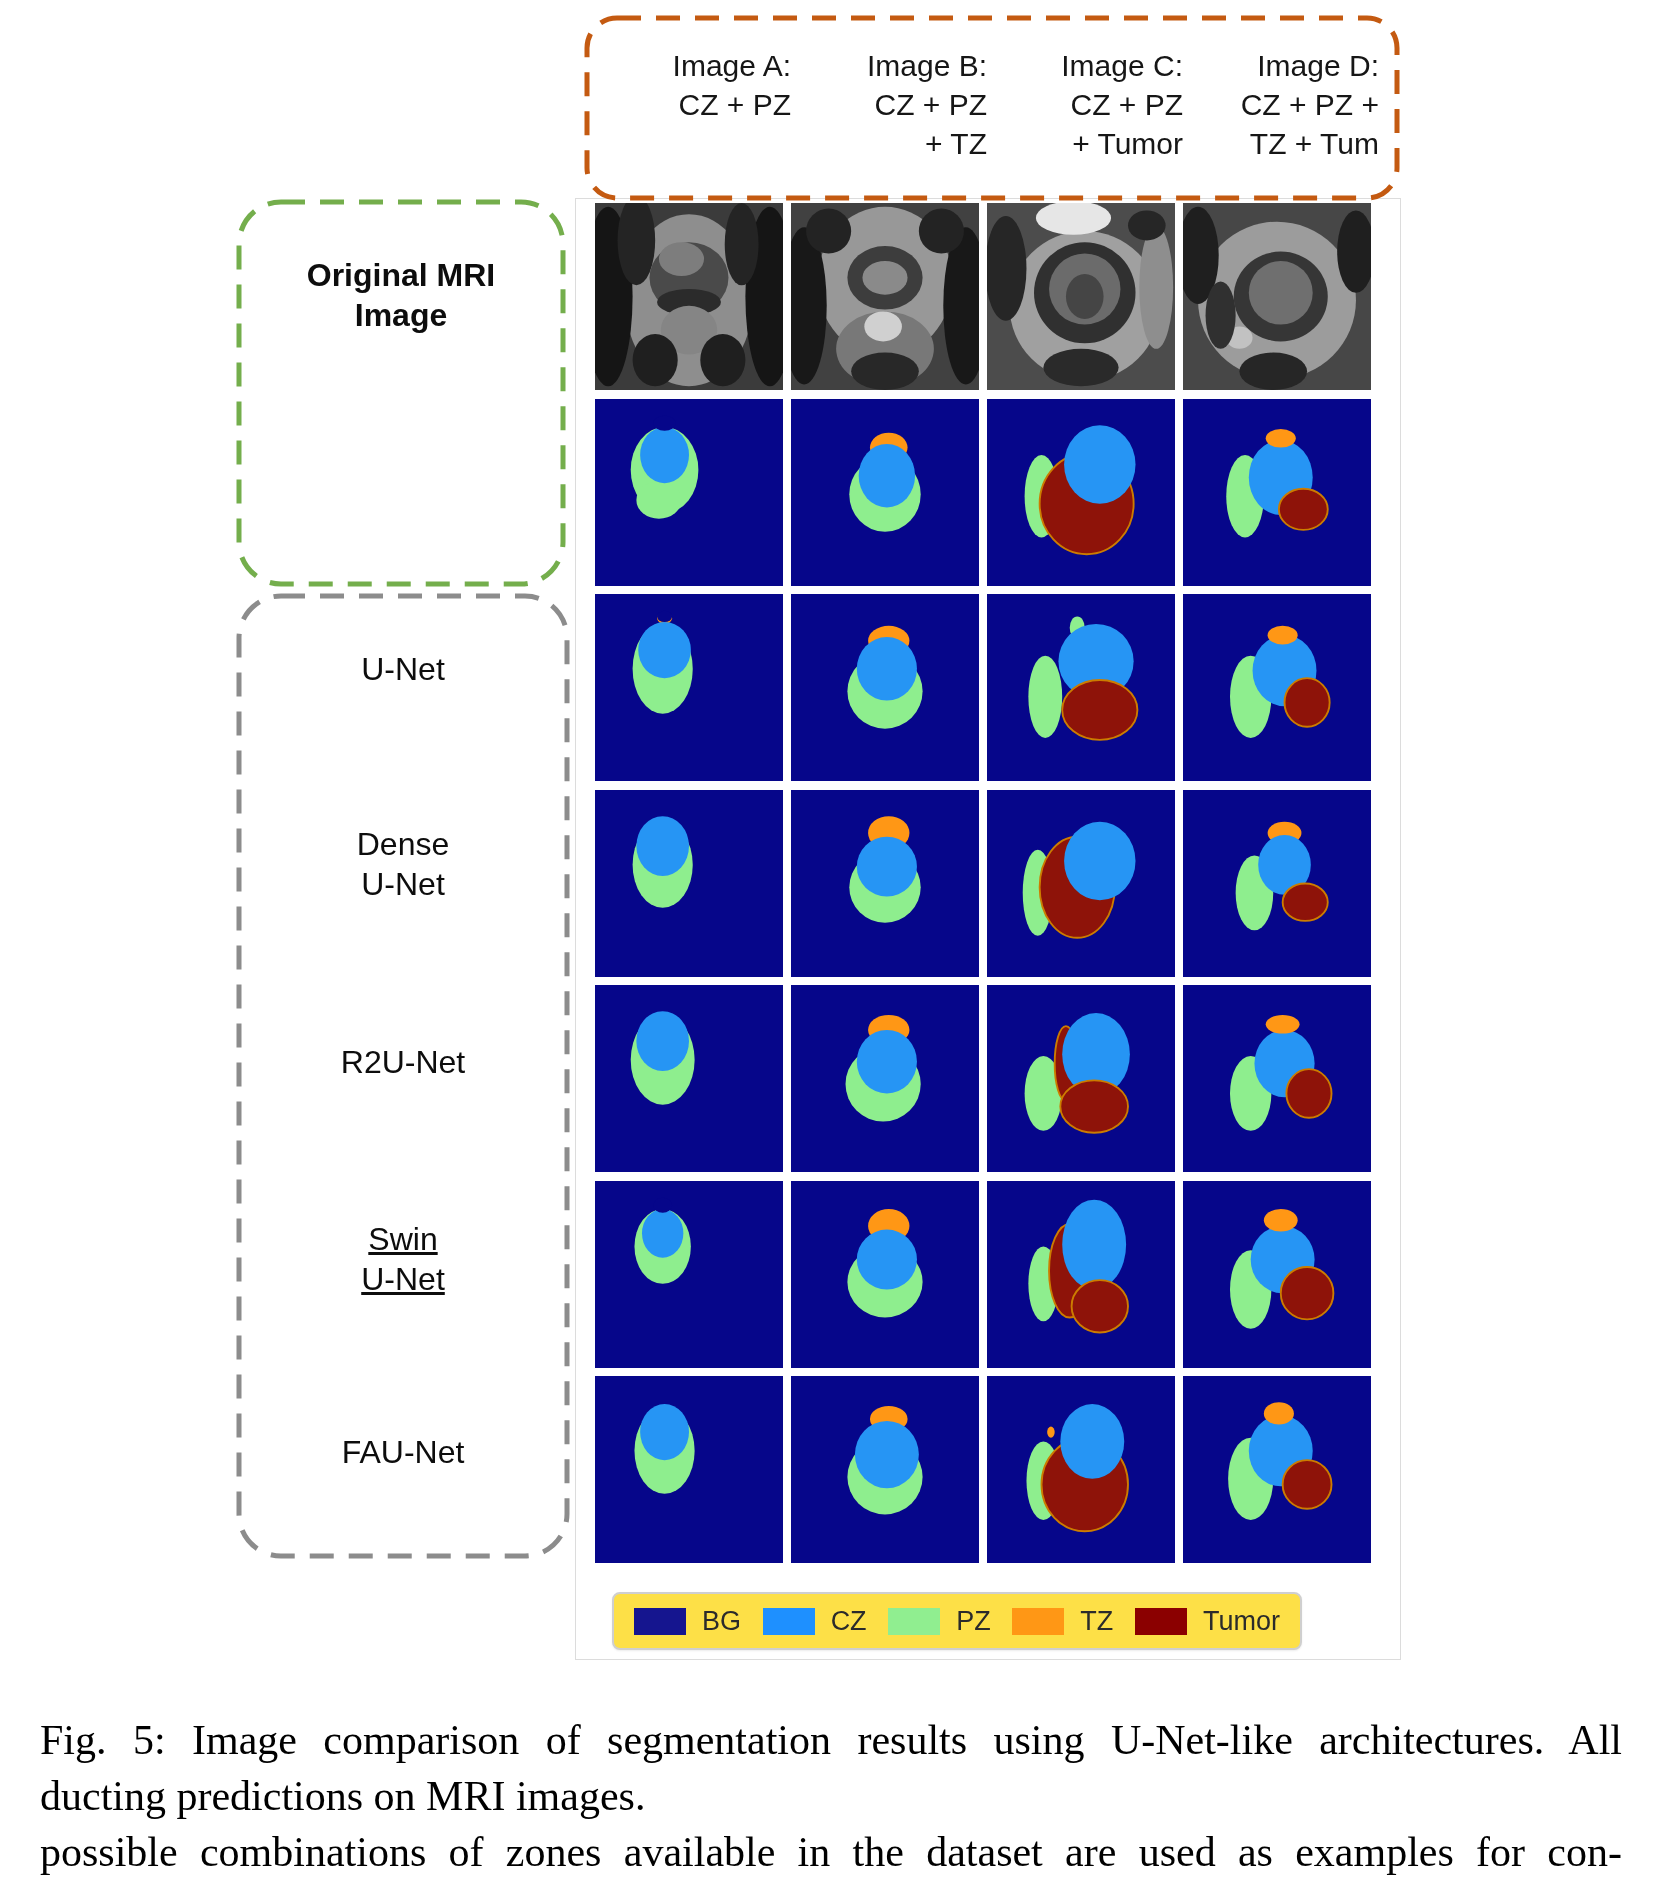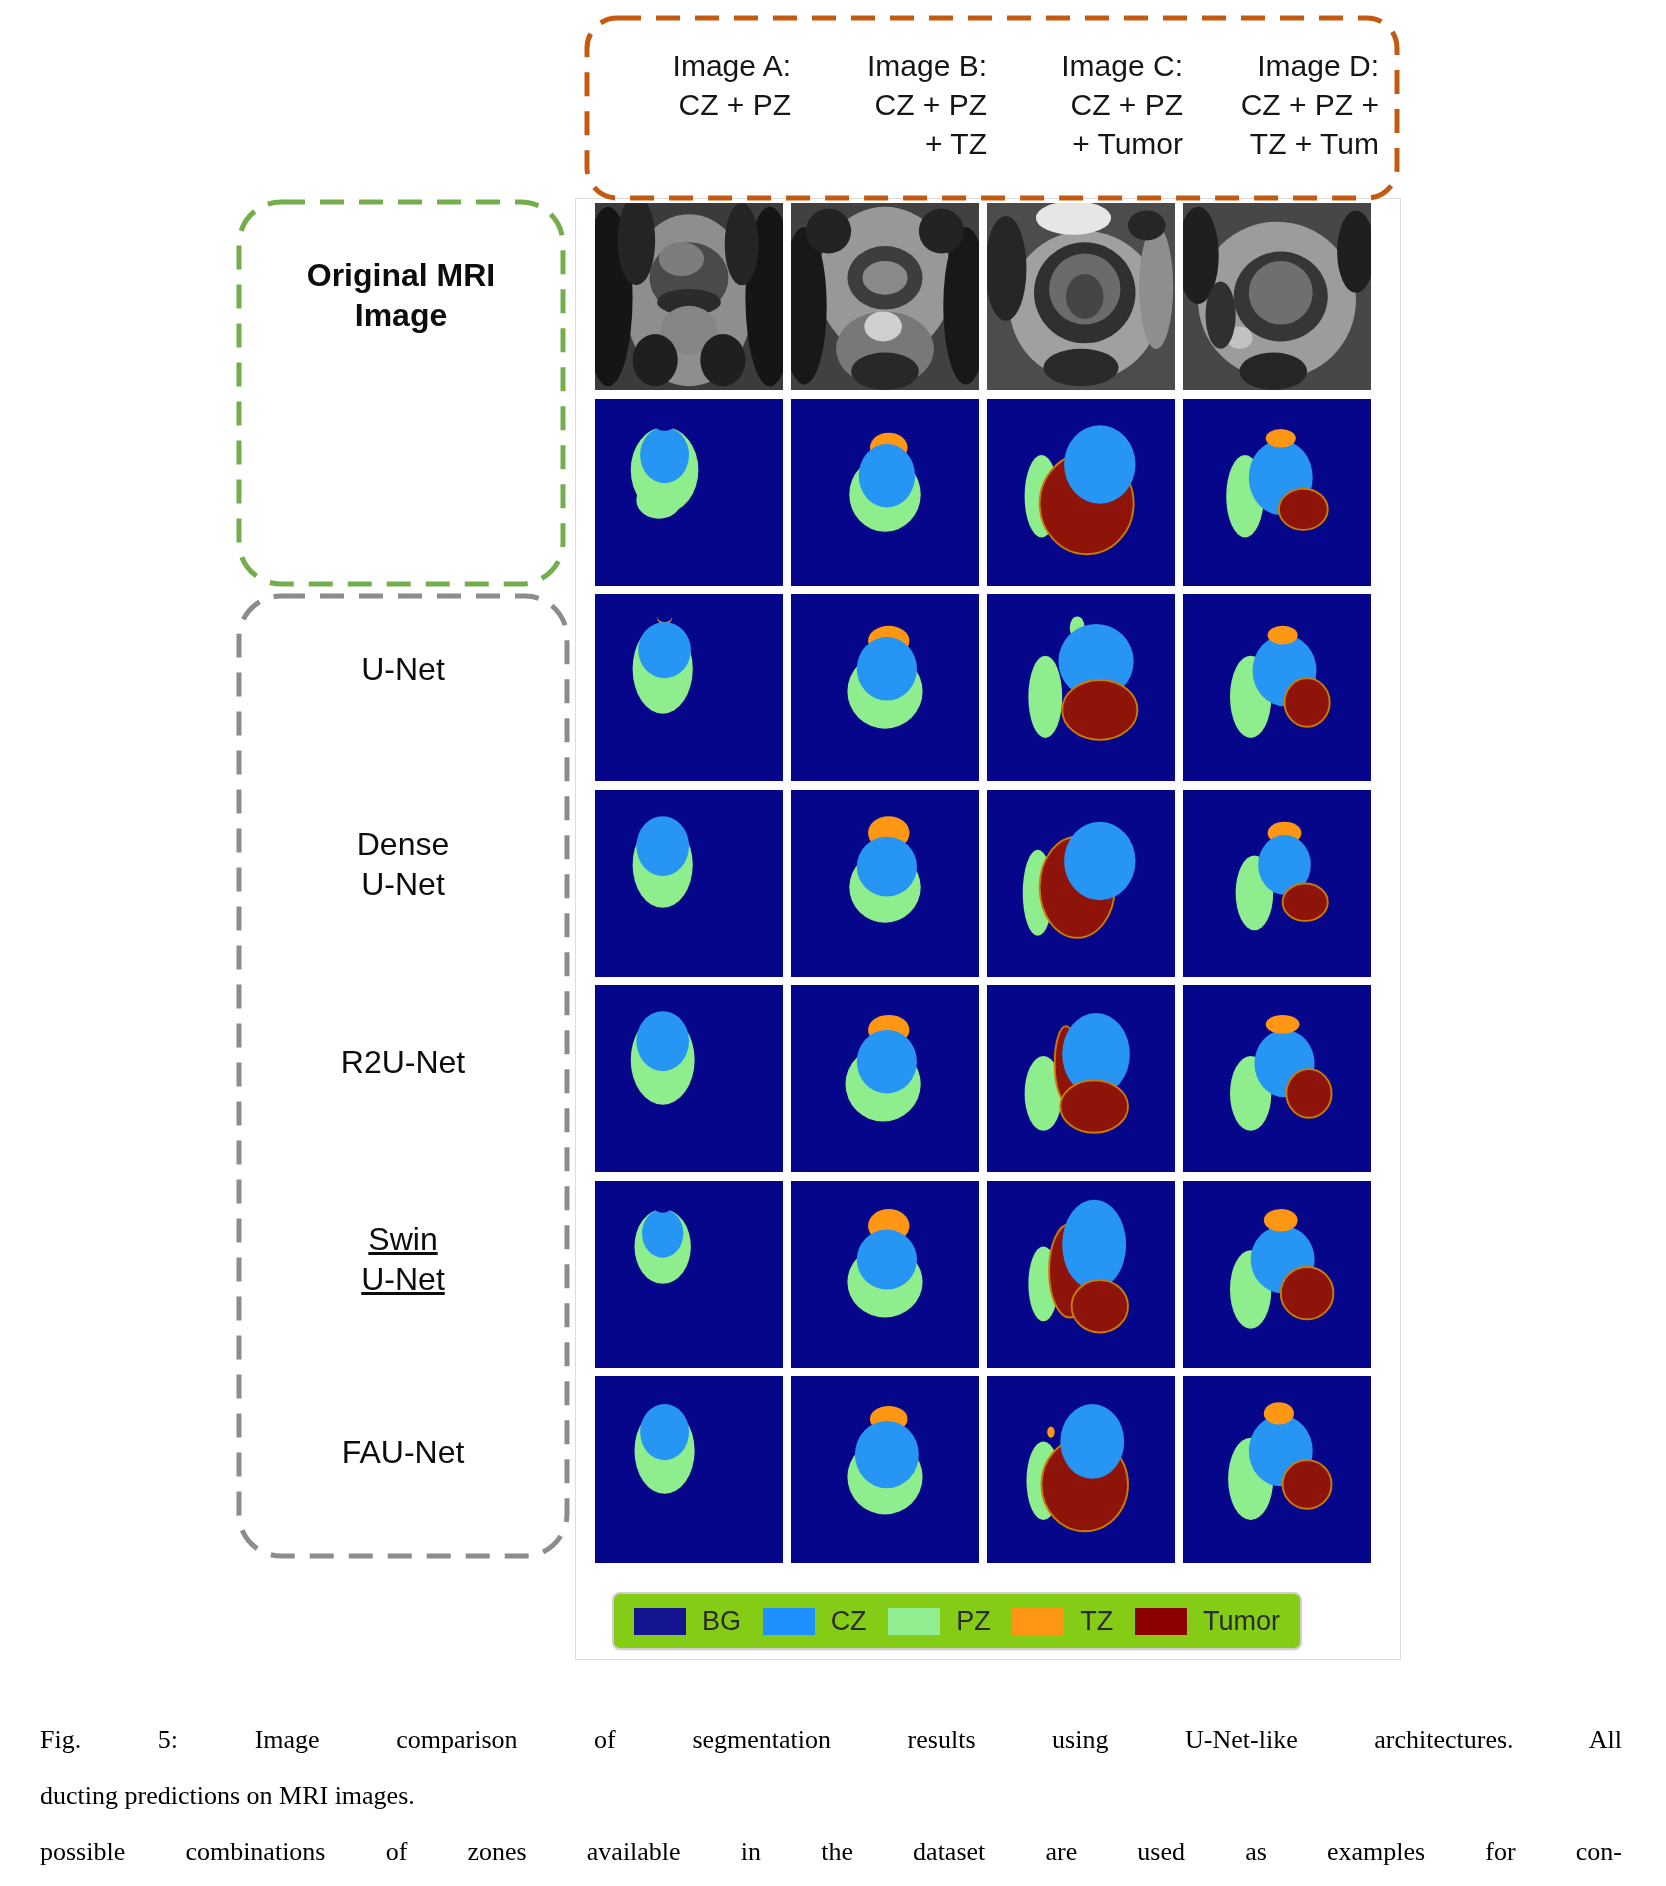--- a/index.html
+++ b/index.html
@@ -20,26 +20,26 @@
   .leftlabel{position:absolute;left:0;width:100%;text-align:center;font-size:32px;line-height:40px;color:#0d0d0d;}
   #gt-labels .leftlabel{font-weight:bold;}
   
   #seg-grid{left:595px;top:203px;display:grid;grid-template-columns:repeat(4,188px);grid-template-rows:repeat(7,187px);gap:8.5px 8px;}
   .cell{width:188px;height:187px;overflow:hidden;background:#06068a;}
   .cell svg{display:block;width:100%;height:100%;}
   .cell.mri{background:#3b3b3b;}
   
   #legend-box{left:612px;top:1592px;width:690px;height:58px;border:2px solid #cfcfcf;border-radius:8px;
     box-shadow:0 1px 2px rgba(0,0,0,0.08);display:flex;align-items:center;justify-content:space-between;
-    padding:0 20px;box-sizing:border-box;background:#84cc16;}
+    padding:0 20px;box-sizing:border-box;background:#fde047;}
   .legend-item{display:flex;align-items:center;gap:16px;}
   .legend-swatch{width:52px;height:27px;display:inline-block;}
   .legend-label{font-size:27px;color:#2b2b2b;}
   
-  #caption{left:40px;top:1712px;width:1582px;font-family:"Liberation Serif",serif;font-size:26px;line-height:56px;color:#000;}
+  #caption{left:40px;top:1712px;width:1582px;font-family:"Liberation Serif",serif;font-size:42px;line-height:56px;color:#000;}
   .cap-line{text-align:justify;text-align-last:justify;white-space:normal;}
   .cap-line.last{text-align-last:auto;}
 </style>
 </head>
 <body>
 
 <div class="abs" id="figure-panel"></div>
 
 <svg class="abs dashbox" style="left:583px;top:14px;" width="818" height="188">
   <rect x="4" y="4" width="810" height="180" rx="30" fill="none" stroke="#c45a11" stroke-width="5" stroke-dasharray="24 15"></rect>

